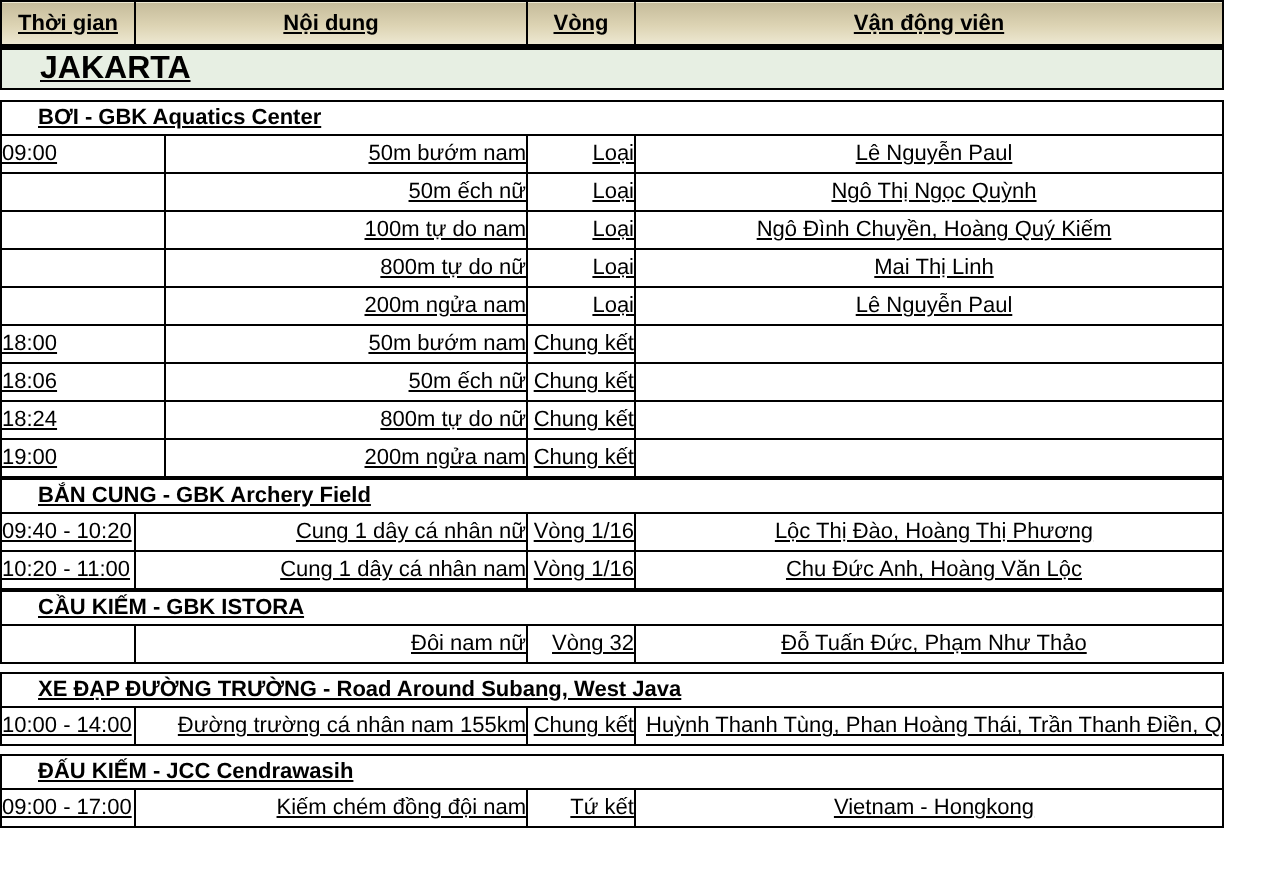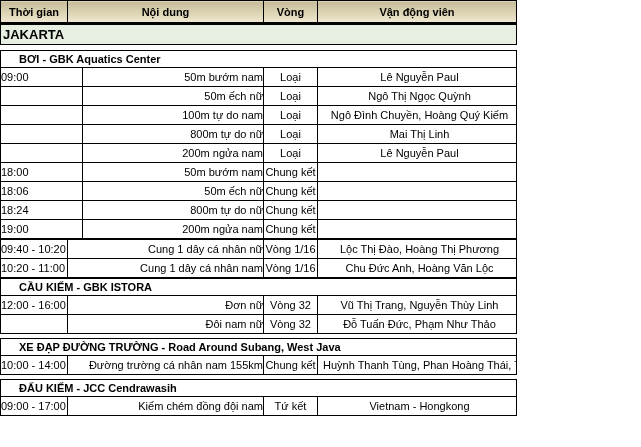--- a/index.html
+++ b/index.html
@@ -1,38 +1,38 @@
 <!DOCTYPE html>
 <html><head>
 <meta charset="utf-8">
 <style>
   html,body{margin:0;padding:0;}
   body{
     width:641px;height:447px;overflow:hidden;background:#ffffff;
     font-family:"Liberation Sans","DejaVu Sans",sans-serif;color:#000;
   }
-  table{border-collapse:collapse;table-layout:fixed;width:517px;}
+  table{border-collapse:collapse;table-layout:fixed;width:612px;text-decoration:underline;}
   td,th{
     border:1px solid #000;font-size:11px;color:#000;vertical-align:middle;
     padding:0;overflow:hidden;white-space:nowrap;font-weight:normal;
   }
   
   .hdr th{
     height:21px;background:linear-gradient(180deg,#c6bc9b 0%,#ddd4b4 55%,#eee9d3 100%);
     font-weight:bold;text-align:center;border-bottom:2px solid #000;font-size:11px;
   }
   
-  .city td{height:19px;background:#e7efe3;font-weight:bold;text-align:left;padding-left:2px;font-size:13px;}
+  .city td{height:19px;background:#e7efe3;font-weight:bold;text-align:left;padding-left:19px;font-size:16px;}
   
   tr.sec-title td{height:16px;font-weight:bold;text-align:left;padding-left:18px;background:#fff;}
   
   tr.data td{height:18px;background:#fff;}
   td.t{text-align:left;}
   td.e{text-align:right;padding-left:6px;}
-  td.r{text-align:center;}
+  td.r{text-align:right;}
   td.a{text-align:center;padding-left:5px;}
   .gap5{height:5px;}
   .gap4{height:4px;}
 </style>
 </head>
 <body>
 
 <table class="hdr">
   <colgroup>
       <col style="width:67px">
@@ -129,20 +129,23 @@
   </table>
 
 <table>
   <colgroup>
       <col style="width:67px">
       <col style="width:196px">
       <col style="width:54px">
       <col>
     </colgroup>
   <tbody>
+      <tr class="sec-title">
+    <td colspan="4">BẮN CUNG - GBK Archery Field</td>
+  </tr>
   <tr class="data">
     <td class="t">09:40 - 10:20</td>
     <td class="e">Cung 1 dây cá nhân nữ</td>
     <td class="r">Vòng 1/16</td>
     <td class="a">Lộc Thị Đào, Hoàng Thị Phương</td>
   </tr>
   <tr class="data">
     <td class="t">10:20 - 11:00</td>
     <td class="e">Cung 1 dây cá nhân nam</td>
     <td class="r">Vòng 1/16</td>
@@ -156,26 +159,20 @@
       <col style="width:67px">
       <col style="width:196px">
       <col style="width:54px">
       <col>
     </colgroup>
   <tbody>
       <tr class="sec-title">
     <td colspan="4">CẦU KIẾM - GBK ISTORA</td>
   </tr>
   <tr class="data">
-    <td class="t">12:00 - 16:00</td>
-    <td class="e">Đơn nữ</td>
-    <td class="r">Vòng 32</td>
-    <td class="a">Vũ Thị Trang, Nguyễn Thùy Linh</td>
-  </tr>
-  <tr class="data">
     <td class="t"></td>
     <td class="e">Đôi nam nữ</td>
     <td class="r">Vòng 32</td>
     <td class="a">Đỗ Tuấn Đức, Phạm Như Thảo</td>
   </tr>
 </tbody>
   </table>
 
 <div class="gap4"></div>
 

